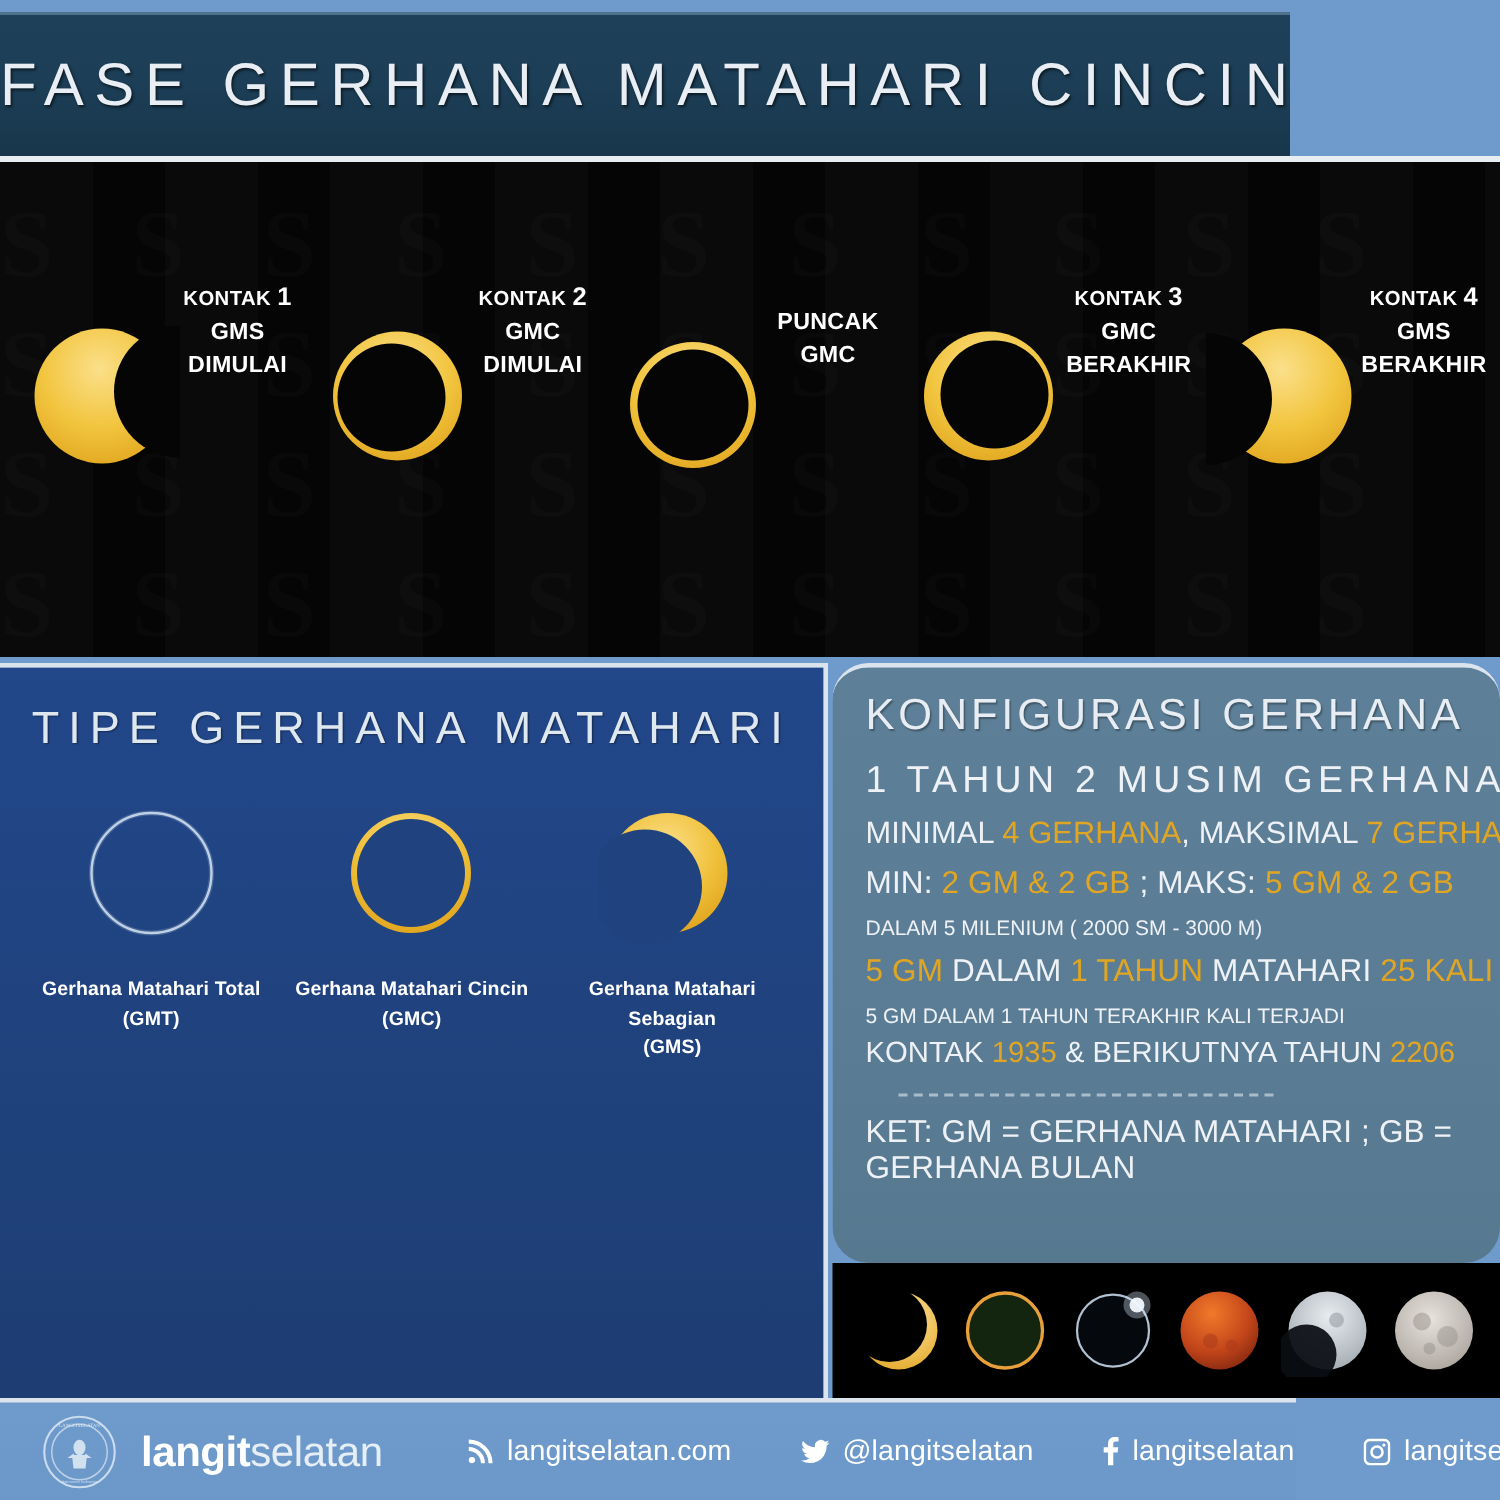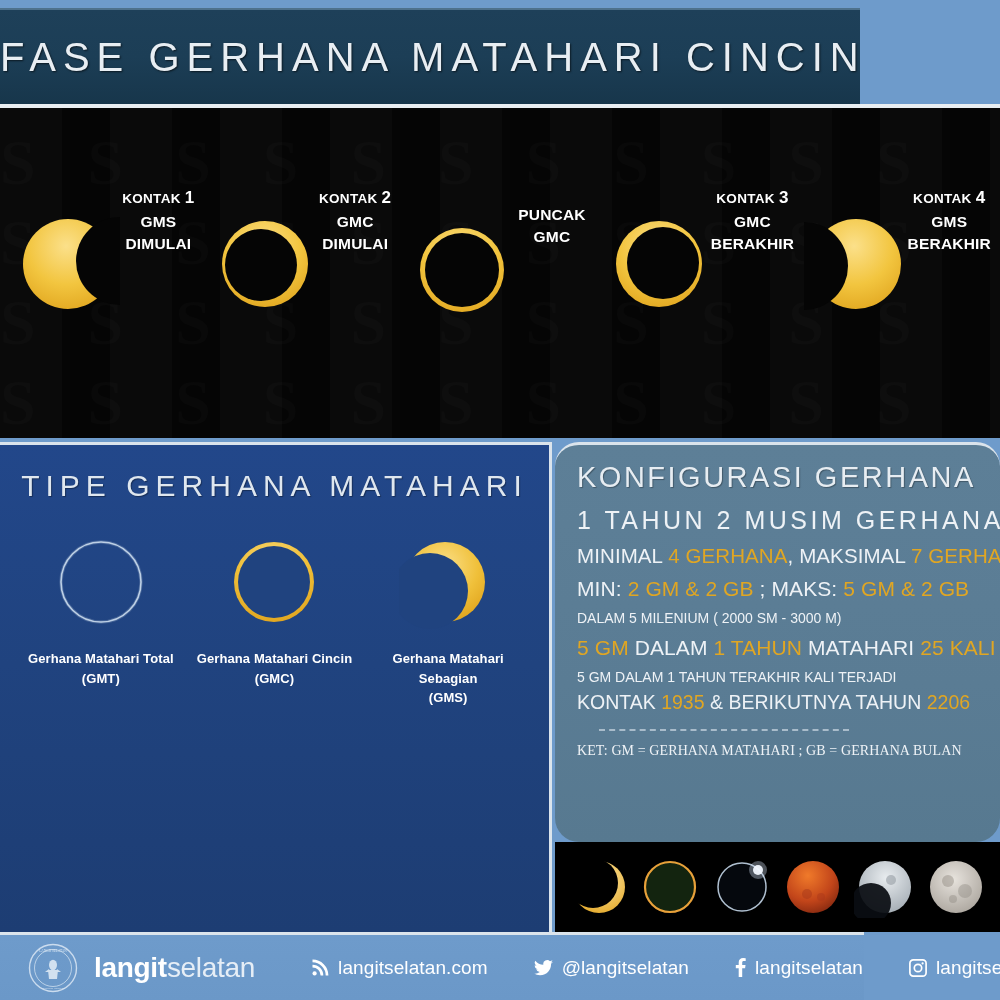--- a/index.html
+++ b/index.html
@@ -119,21 +119,21 @@
   .l-sub   { font-size:25px; letter-spacing:3.5px; margin-top:10px; font-weight:400; }
   .l-norm  { font-size:20.5px; margin-top:7px; letter-spacing:.1px; }
   .l-norm2 { font-size:21px;   margin-top:7px; letter-spacing:.1px; }
   .l-small { font-size:14px; margin-top:7px; letter-spacing:0; }
   .l-small2{ font-size:19.5px; margin-top:3px; letter-spacing:0; }
   .gold { color:#e0a623; }
   .dash-r {
     margin:14px 0 0 22px; width:250px; height:0;
     border-top:2px dashed #a9bccb;
   }
-  .ket { margin-top:12px; color:#eef2f6; font-size:14px; letter-spacing:.1px;font-family:Liberation Serif, serif; }
+  .ket { margin-top:12px; color:#eef2f6; font-size:21px; letter-spacing:.1px; }
 
   
   .photostrip {
     position:absolute; left:555px; top:842px; width:445px; height:90px;
     background:#000;
     display:flex; align-items:center; justify-content:space-around;
     padding:0 8px;
   }
   .ph { width:62px; height:62px; position:relative; }
 

